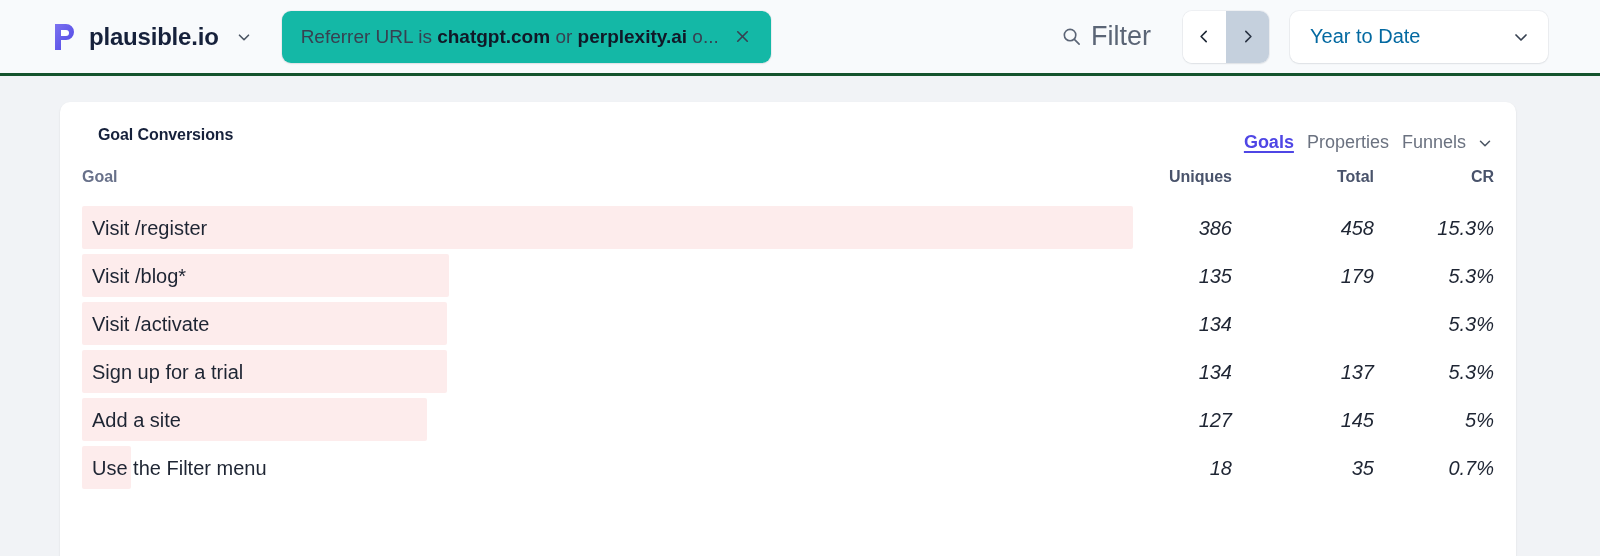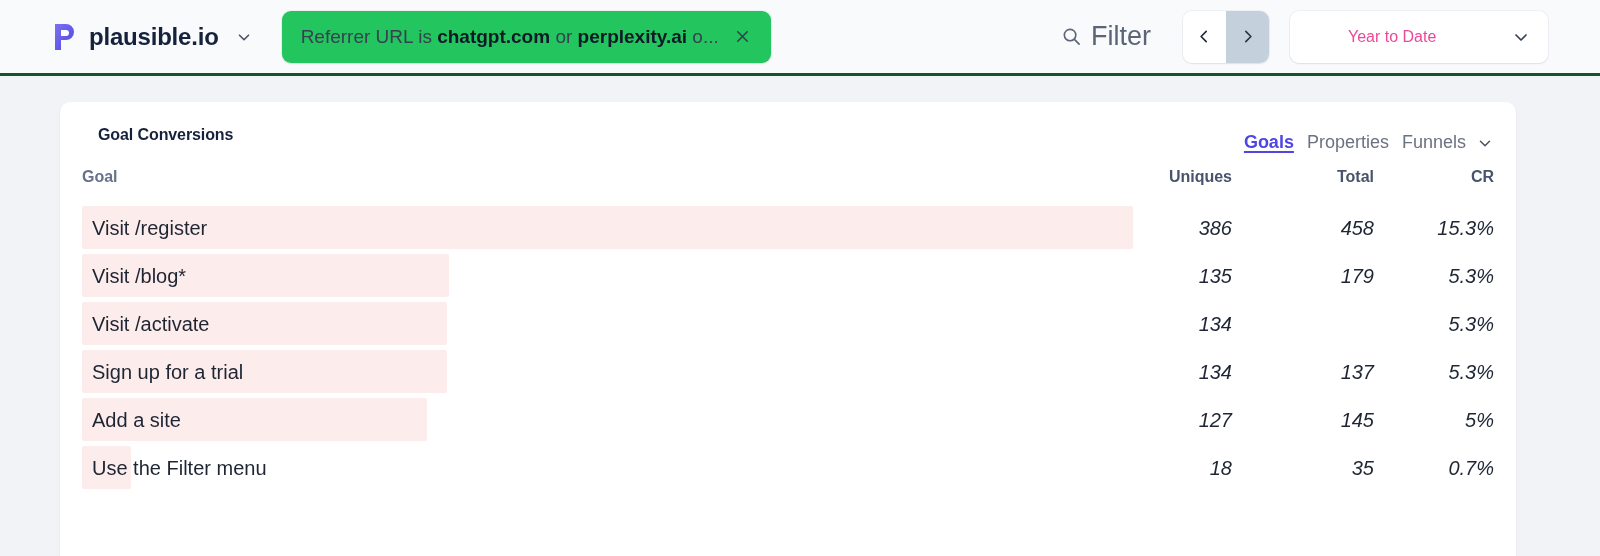--- a/index.html
+++ b/index.html
@@ -54,21 +54,21 @@
     display: flex;
     align-items: center;
     color: #4b5563;
     cursor: pointer;
   }
 
   
   .filter-pill {
     margin-left: 29px;
     height: 52px;
-    background: #22c55e;
+    background: #14b8a6;
     border-radius: 9px;
     box-shadow: 0 1px 2px rgba(16,24,40,.07), 0 0 0 1px rgba(16,24,40,.045);
     display: flex;
     align-items: center;
     padding: 0 17px 0 19px;
     max-width: 489px;
     cursor: pointer;
   }
 
   .filter-text {
@@ -135,23 +135,22 @@
     height: 52px;
     background: #ffffff;
     border-radius: 9px;
     box-shadow: 0 1px 2px rgba(16,24,40,.07), 0 0 0 1px rgba(16,24,40,.045);
     display: flex;
     align-items: center;
     padding: 0 17px 0 20px;
     cursor: pointer;
   }
   .period-label {
-    font-size: 16px;
-    color: #ec4899;
-    margin-left: 38px;
+    font-size: 20px;
+    color: #0369a1;
   }
   .period-caret {
     margin-left: auto;
     display: flex; align-items: center;
     color: #374151;
   }
 
   
   .card {
     position: absolute;

